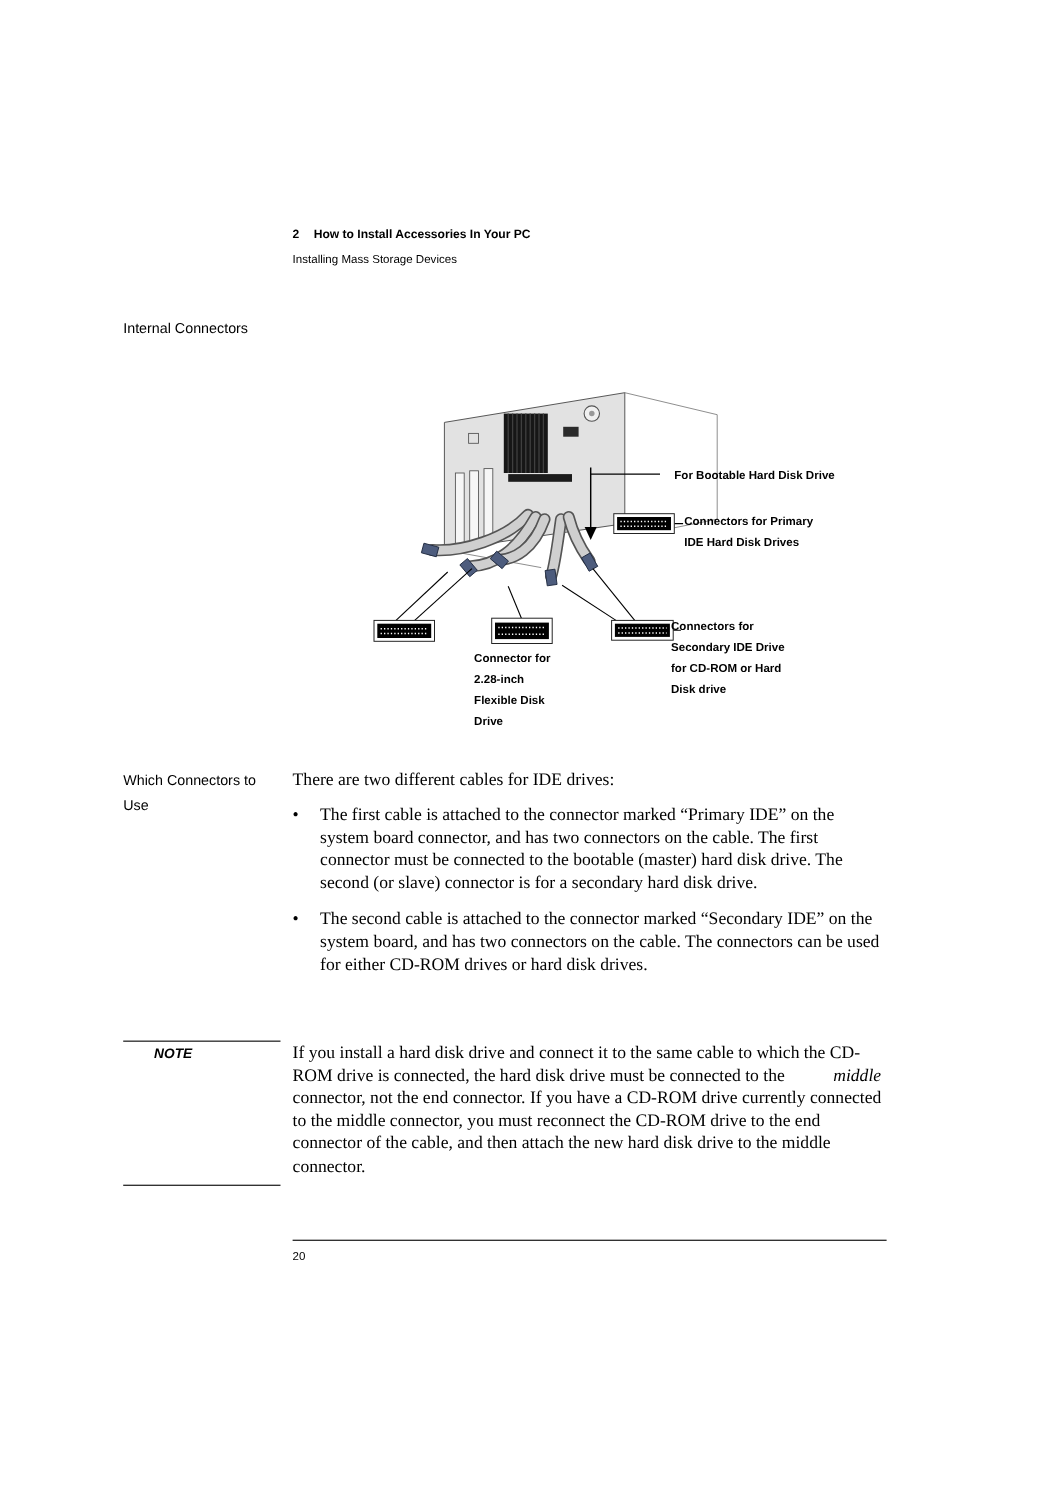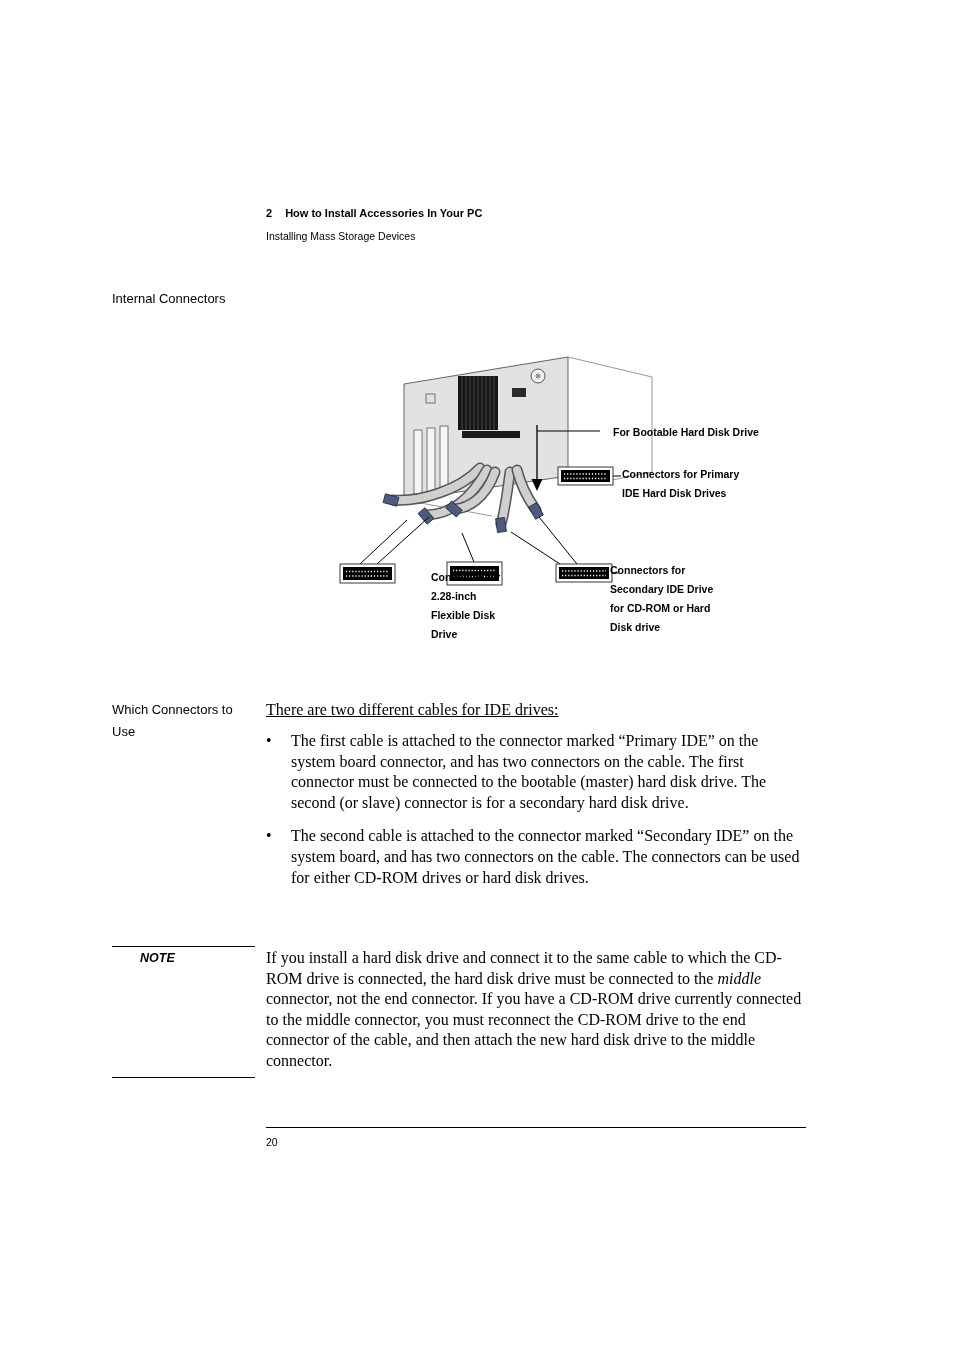--- a/index.html
+++ b/index.html
@@ -13,47 +13,47 @@
   .header-line2{left:266px;top:229px;font:10.5px/15px "Liberation Sans",sans-serif;}
 
   
   .margin-label{font:13px/22px "Liberation Sans",sans-serif;}
   #label-internal{left:112px;top:288px;}
   #label-which{left:112px;top:699px;width:140px;}
 
   
   .body-text{font:16px/21px "Liberation Serif",serif;width:540px;}
   #para-internal{left:266px;top:286px;}
-  #para-which-intro{left:266px;top:699px;text-decoration:underline;}
+  #para-which-intro{left:266px;top:699px;}
 
   .bullets{left:266px;top:731px;width:540px;}
   .bullet-item{display:flex;margin-bottom:13px;font:16px/20.6px "Liberation Serif",serif;}
   .bullet-glyph{width:25px;flex:none;}
   .bullet-text{flex:1;}
 
   
   .note-rule{left:112px;width:143px;height:0;border-top:1.4px solid #000;}
   #note-rule-top{top:946px;}
   #note-rule-bottom{top:1077px;}
   #note-label{left:112px;top:950px;font:italic bold 12.5px/16px "Liberation Sans",sans-serif;margin-left:28px;}
   #note-body{left:266px;top:948px;width:540px;font:16px/20.6px "Liberation Serif",serif;}
-  #note-body .ital{font-style:italic;}
+  #note-body .ital{font-style:italic;margin-left:40px;}
 
   
   #footer-rule{left:266px;top:1127px;width:540px;height:0;border-top:1px solid #000;}
   #page-number{left:266px;top:1135px;font:10.5px/14px "Liberation Sans",sans-serif;}
 
   
   #diagram-svg{left:255px;top:350px;width:565px;height:315px;}
   .callout{position:absolute;font:bold 10.5px/19px "Liberation Sans",sans-serif;white-space:nowrap;}
   .callout div{height:19px;}
   #co-bootable{left:602px;top:423px;margin-left:11px;}
   #co-primary{left:622px;top:465px;}
   #co-fdd35{left:262px;top:584px;}
-  #co-fdd525{left:431px;top:568px;}
+  #co-fdd525{left:431px;top:590px;}
   #co-secondary{left:610px;top:561px;}
 </style>
 </head>
 <body>
 
 <div class="page">
 
   <div class="abs header-line1">
     <span class="chapnum">2</span><span>How to Install Accessories In Your PC</span>
   </div>

